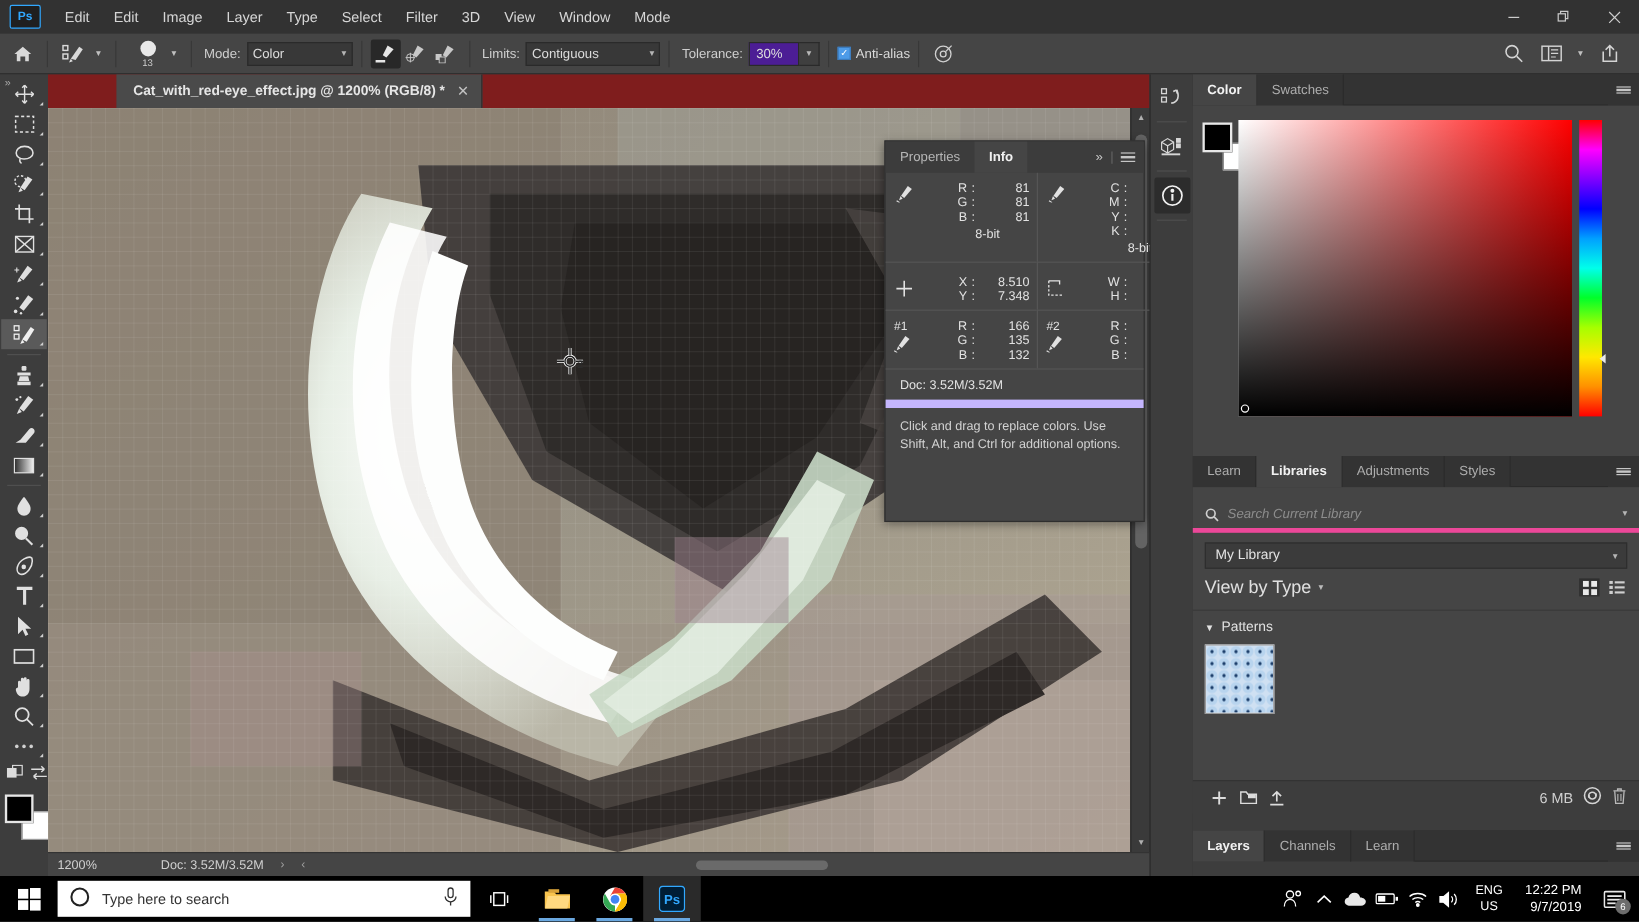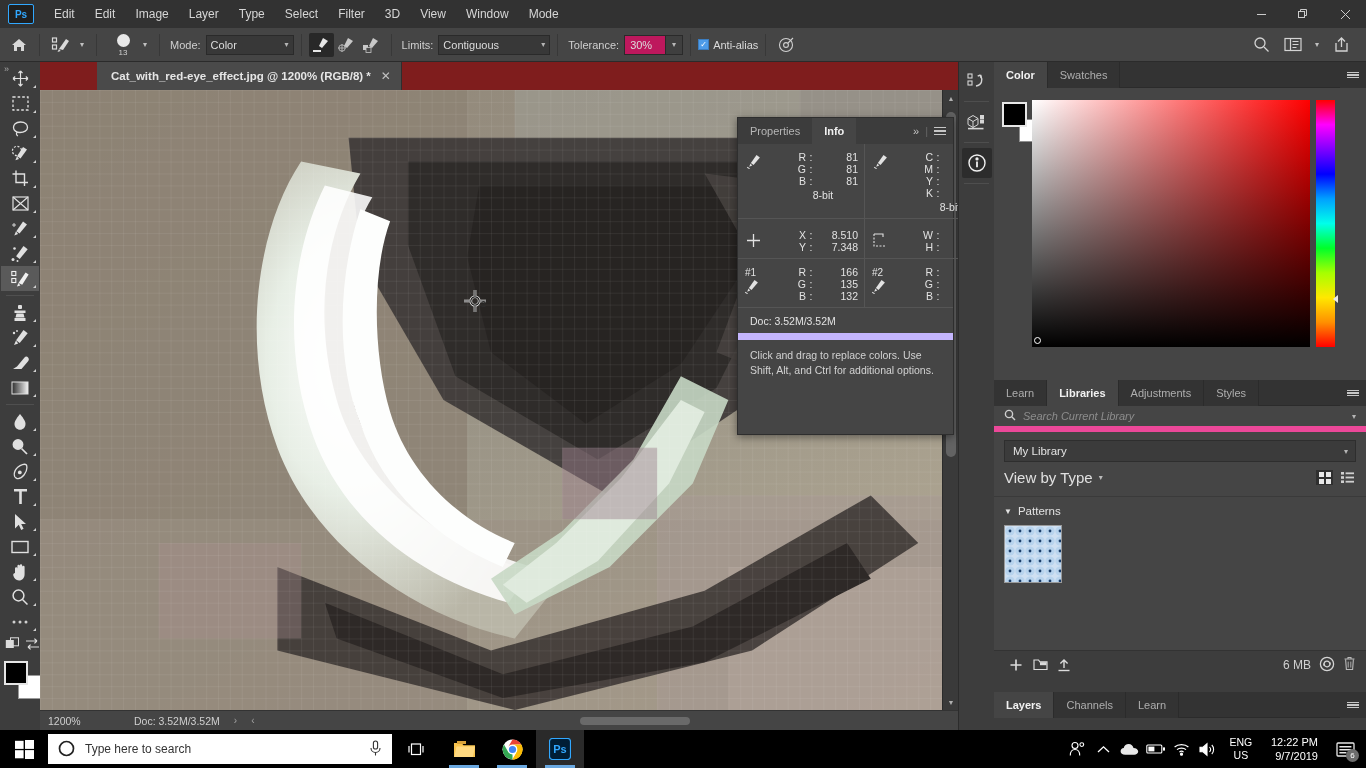--- a/index.html
+++ b/index.html
@@ -47,21 +47,21 @@
   .brush-num { font-size:8px; color:#cfcfcf; margin-top:1px; }
   .opt-label { font-size:11px; color:#cfcfcf; margin:0 5px 0 3px; }
   .opt-select {
     background:#383838; border:1px solid #2a2a2a; color:#dcdcdc;
     height:20px; display:flex; align-items:center; padding:0 4px;
     font-size:11px; min-width:44px; position:relative;
   }
   .opt-select .cv { position:absolute; right:4px; font-size:8px; color:#b5b5b5;}
   .mode-sel { width:88px; }
   .limits-sel { width:112px; }
-  .tol-input { background:#be185d; border:1px solid #2a2a2a; color:#dcdcdc;
+  .tol-input { background:#4c1d95; border:1px solid #2a2a2a; color:#dcdcdc;
                height:20px; width:42px; display:flex; align-items:center; padding-left:5px; font-size:11px;}
   .tol-step { background:#3f3f3f; border:1px solid #2a2a2a; border-left:none;
               height:20px; width:17px; display:flex; align-items:center; justify-content:center;
               font-size:8px; color:#b8b8b8;}
   .sample-btn { width:25px; height:24px; display:flex; align-items:center; justify-content:center; }
   .sample-btn.active { background:#282828; border-radius:2px; }
   .cbox { width:11px; height:11px; background:#4d9be8; border:1px solid #3b7cbf;
           display:inline-flex; align-items:center; justify-content:center; color:#fff; font-size:8px;
           vertical-align:middle; margin-right:4px;}
   .aa-wrap { display:flex; align-items:center; font-size:11px; color:#dadada; }
@@ -198,22 +198,22 @@
                      border:1px solid #fff; border-radius:50%;}
   .cp-hue { position:absolute; left:322px; top:12px; width:19px; height:247px;
             background:linear-gradient(to bottom,#ff0000,#ff00ff,#8000ff,#0000ff,#00a0ff,#00ffea,
                        #00ff2a,#a6ff00,#ffe800,#ff9000,#ff0000);}
   .cp-hue .marker { position:absolute; right:-3px; top:195px; width:0;height:0;
                     border-top:4px solid transparent;border-bottom:4px solid transparent;
                     border-right:5px solid #e9e9e9;}
 
   
   .libpanel { background:#454545; height:272px; position:relative; }
-  .lib-search { height:26px; display:flex; align-items:center; padding:4px 10px;
-                border-bottom:6px solid #ec4899; position:relative;}
+  .lib-search { height:26px; display:flex; align-items:flex-start; padding:17px 10px;
+                border-bottom:4px solid #ec4899; position:relative;}
   .lib-search input { background:transparent; border:none; outline:none; color:#cfcfcf;
                       font-size:11px; flex:1; font-style:italic; font-family:"Liberation Sans",sans-serif;}
   .lib-search input::placeholder { color:#8d8d8d; font-style:italic; }
   .lib-select { margin:8px 10px 0 10px; height:22px; background:#3b3b3b; border:1px solid #2e2e2e;
                 display:flex; align-items:center; padding:0 8px; font-size:11.5px; color:#e3e3e3;
                 position:relative;}
   .lib-select .cv { position:absolute; right:7px; font-size:8px; color:#b5b5b5;}
   .lib-viewrow { display:flex; align-items:center; padding:7px 10px 0 10px; }
   .lib-viewrow .lbl { font-size:15px; color:#e0e0e0; }
   .lib-viewrow .cv { margin-left:6px; font-size:8px; color:#bbb;}

